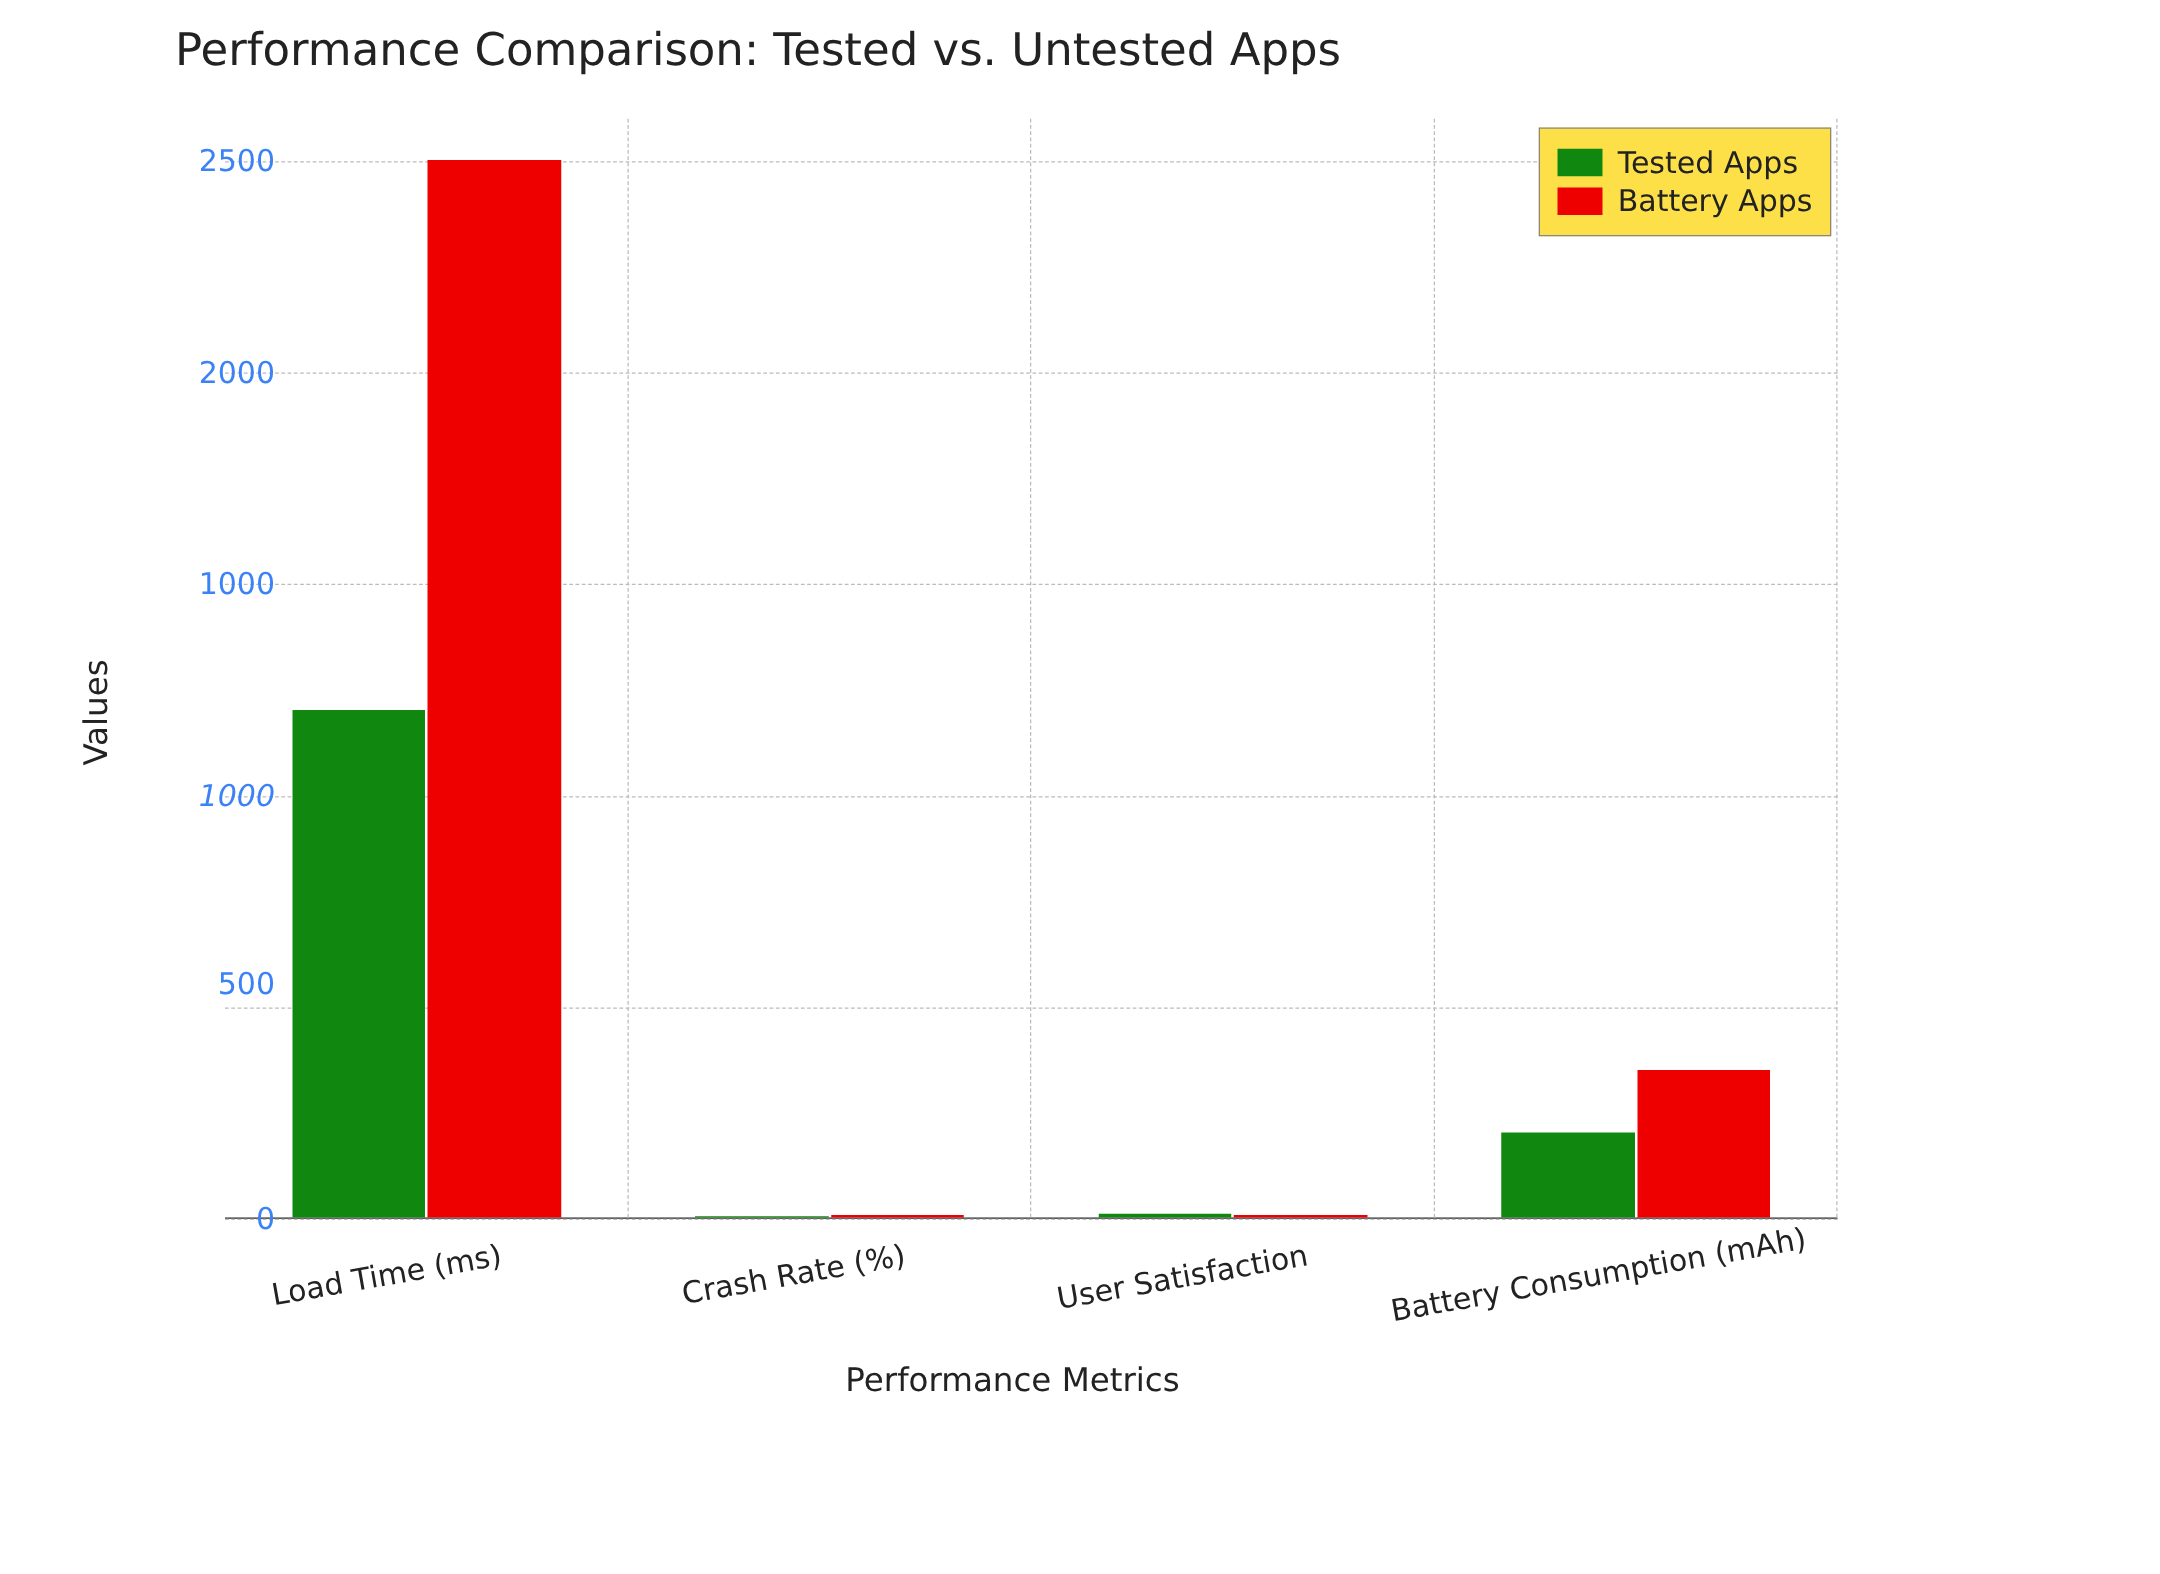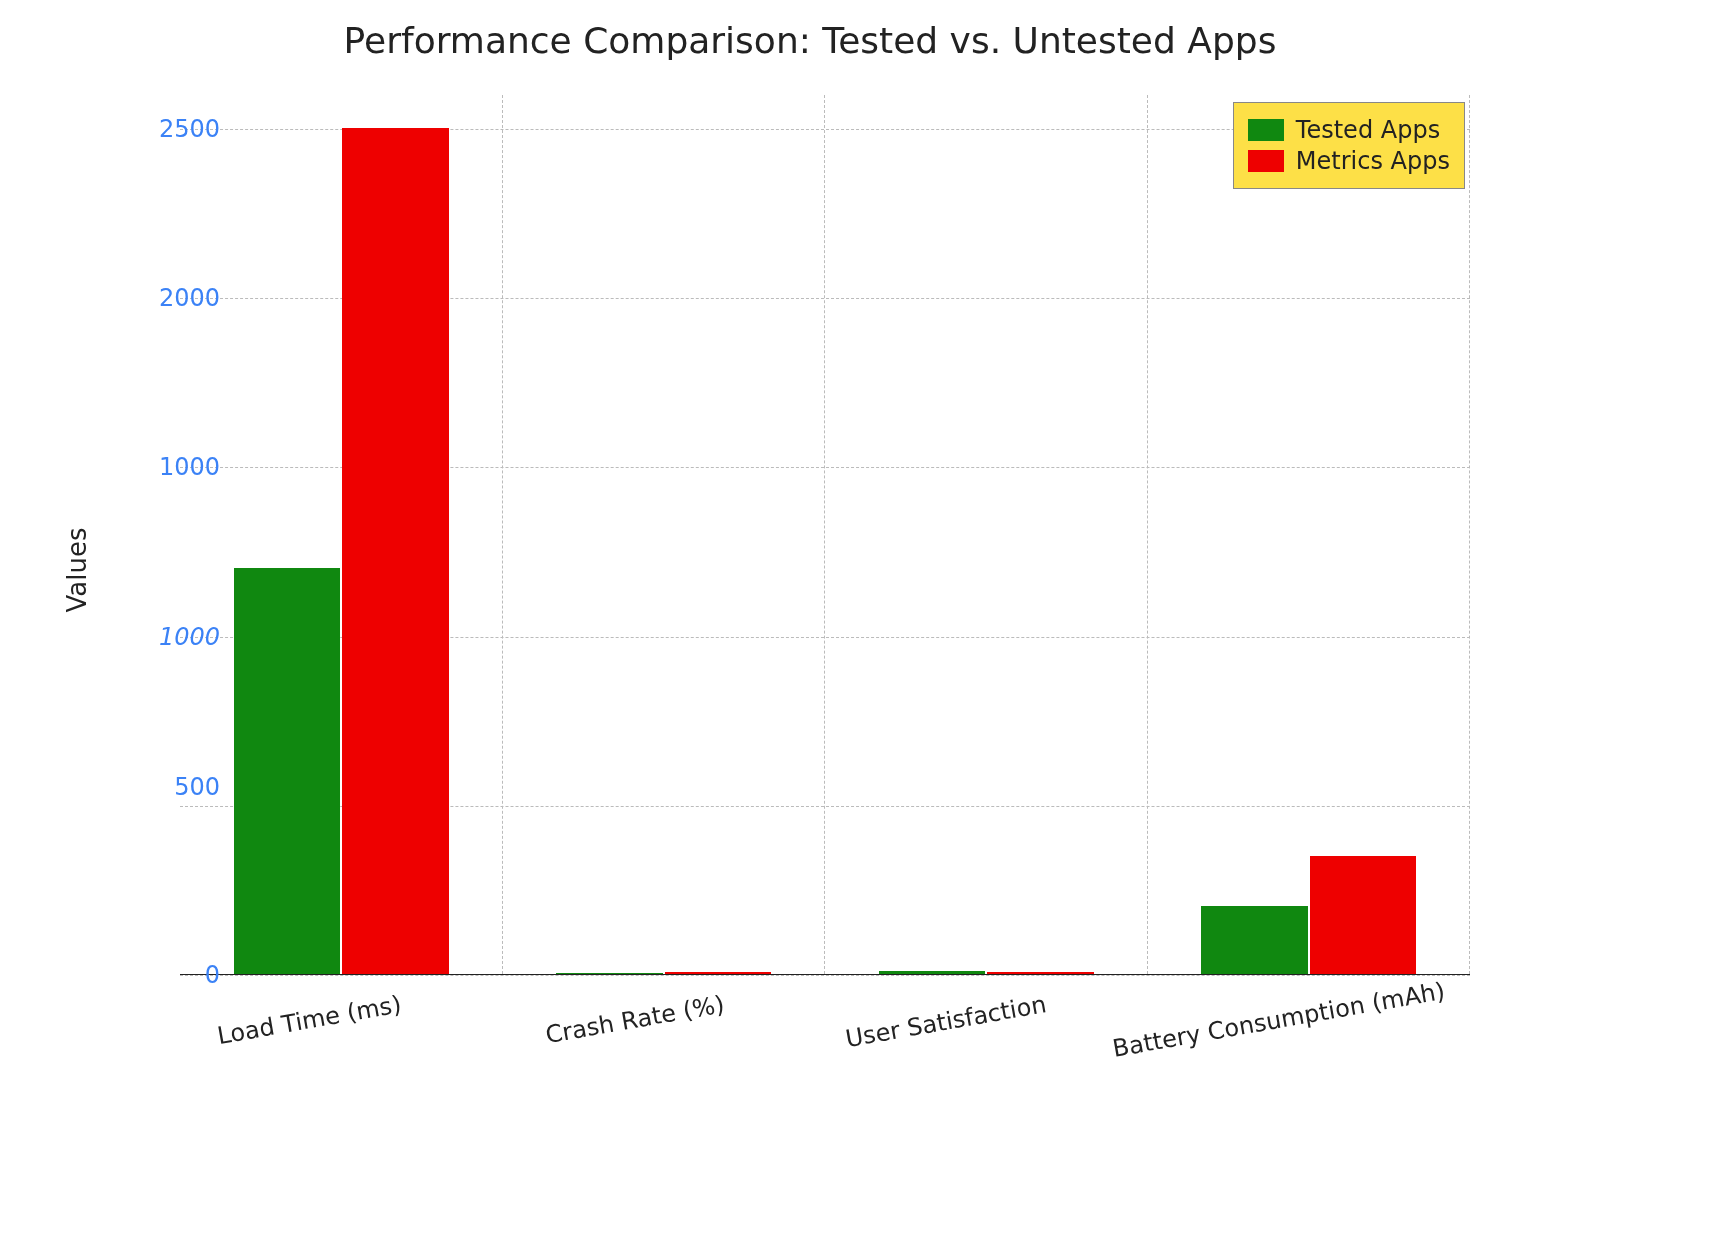--- a/index.html
+++ b/index.html
@@ -19,21 +19,20 @@
       left: 140px;
       top: 20px;
       width: 1340px;
       height: 1100px;
     }
     .title {
       position: absolute;
       top: 0px;
       left: 0;
       width: 100%;
-      text-align: center;
       font-size: 36px;
       color: #222;
     }
     .plot-area {
       position: absolute;
       left: 40px;
       top: 75px;
       width: 1290px;
       height: 880px;
       border-bottom: 1.5px solid #222;
@@ -139,29 +138,30 @@
       <div class="bar bar-untested" style="left: 484.75px; width: 106.425px; height: 1.69231px;"></div>
       <div class="grid-line-v" style="left: 966.5px;"></div>
       <div class="bar bar-tested" style="left: 698.825px; width: 106.425px; height: 2.70769px;"></div>
       <div class="bar bar-untested" style="left: 807.25px; width: 106.425px; height: 1.69231px;"></div>
       <div class="grid-line-v" style="left: 1289px;"></div>
       <div class="bar bar-tested" style="left: 1021.33px; width: 106.425px; height: 67.6923px;"></div>
       <div class="bar bar-untested" style="left: 1129.75px; width: 106.425px; height: 118.462px;"></div>
     </div>
 
   <div class="y-axis-label">Values</div>
+  <div class="x-axis-label">Performance Metrics</div>
 
   <div class="legend">
     <div class="legend-item">
       <div class="legend-swatch bar-tested"></div>
       <span>Tested Apps</span>
     </div>
     <div class="legend-item">
       <div class="legend-swatch bar-untested"></div>
-      <span>Metrics Apps</span>
+      <span>Battery Apps</span>
     </div>
   </div>
 <div class="y-tick-label" style="top: 955px;">0</div>
     <div class="y-tick-label" style="top: 767px;">500</div>
     <div class="y-tick-label" style="top: 616.538px; font-style: italic;">1000</div>
     <div class="y-tick-label" style="top: 447.308px;">1000</div>
     <div class="y-tick-label" style="top: 278.077px; text-align: right;">2000</div>
     <div class="y-tick-label" style="top: 108.846px;">2500</div>
     <div class="x-tick-label" style="left: 1.25px; width: 260px;">Load Time (ms)</div>
     <div class="x-tick-label" style="left: 323.75px; width: 260px;">Crash Rate (%)</div>

